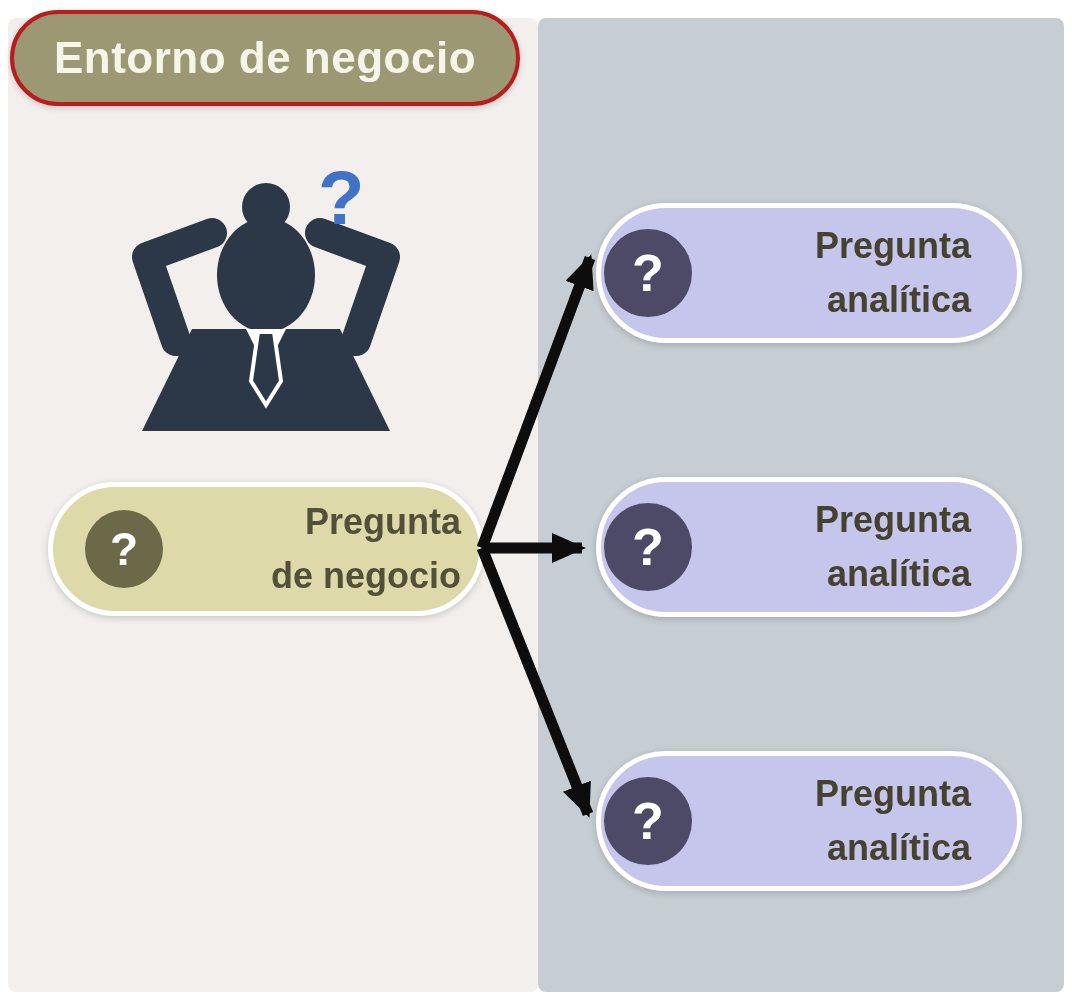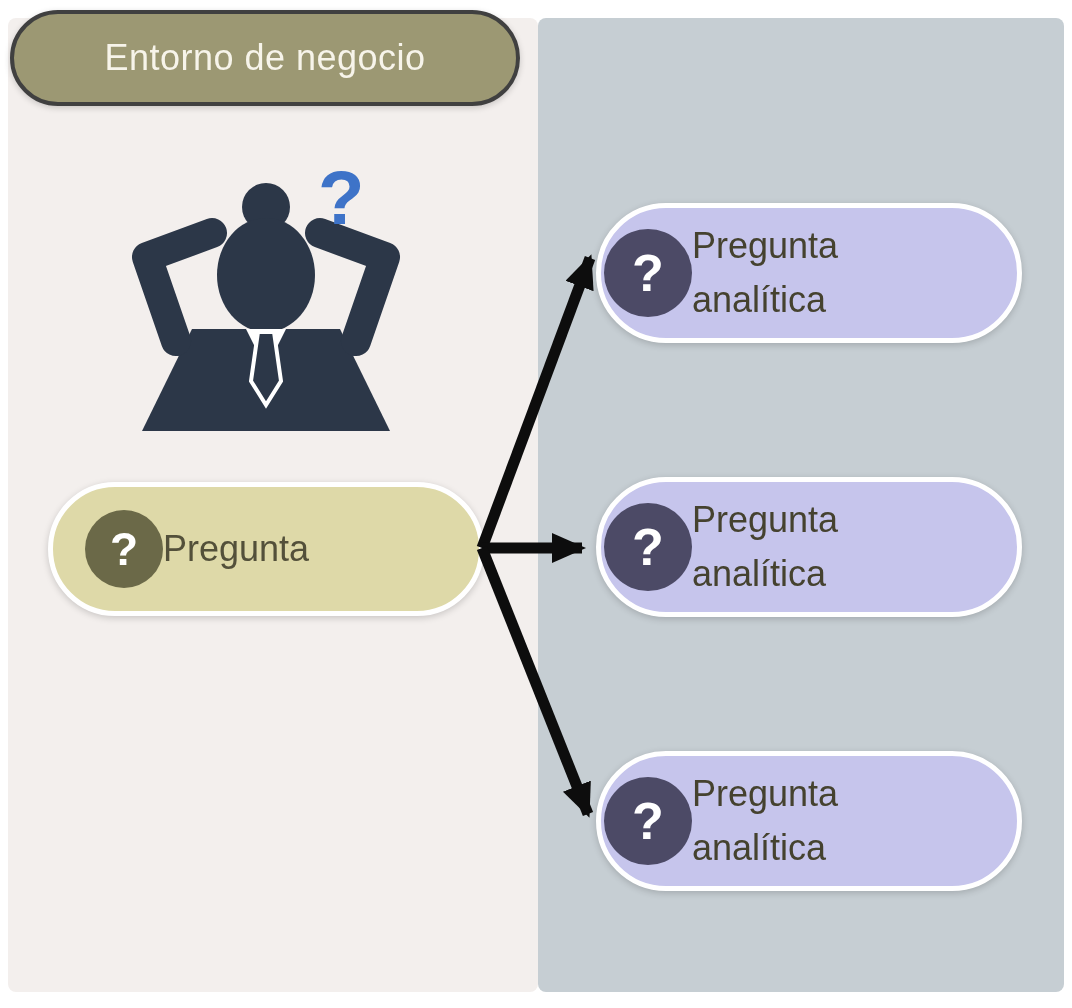--- a/index.html
+++ b/index.html
@@ -5,23 +5,23 @@
   html,body{margin:0;padding:0;background:#ffffff;}
   .stage{
     position:relative;width:1072px;height:1008px;background:#ffffff;overflow:hidden;
     font-family:"Liberation Sans", sans-serif;
   }
   .panel{position:absolute;top:18px;height:974px;border-radius:8px;}
   .panel-left{left:8px;width:530px;background:#f3efed;}
   .panel-right{left:538px;width:526px;background:#c6ced3;}
   .header-pill{
     position:absolute;top:10px;height:96px;border-radius:52px;
-    border:4px solid #404040;box-sizing:border-box;
+    border:4px solid #b91c1c;box-sizing:border-box;
     display:flex;align-items:center;justify-content:center;
-    font-size:36px;font-weight:400;letter-spacing:0.5px;
+    font-size:44px;font-weight:700;letter-spacing:0.5px;
     box-shadow:0 2px 6px rgba(0,0,0,0.18);
   }
   .header-left{left:10px;width:510px;background:#9c9873;color:#f7f4ea;}
   .header-right{left:542px;width:522px;background:#807e9c;color:#f2f1f6;}
   .person{position:absolute;left:130px;top:183px;width:272px;height:250px;}
   .blue-qmark{
     position:absolute;left:318px;top:160px;
     font-size:76px;font-weight:700;color:#3e73c8;line-height:1;
   }
   .qbox{
@@ -38,21 +38,21 @@
     background:#c6c5ec;
   }
   .qbox-a1{top:203px;} .qbox-a2{top:477px;} .qbox-a3{top:751px;}
   .qcircle{
     border-radius:50%;display:flex;align-items:center;justify-content:center;
     color:#ffffff;font-weight:700;flex:0 0 auto;
   }
   .qcircle-business{width:78px;height:78px;background:#6b6948;font-size:46px;margin-left:32px;}
   .qcircle-analytic{width:88px;height:88px;background:#4c4a66;font-size:52px;margin-left:3px;}
   .qtext{
-    flex:1 1 auto;text-align:left;font-weight:400;line-height:1.5;
+    flex:1 1 auto;text-align:right;font-weight:700;line-height:1.5;
   }
   .qtext-business{font-size:36px;color:#53503a;padding-right:18px;}
   .qtext-analytic{font-size:36px;color:#45422f;padding-right:46px;}
   .qtext span{display:block;}
   .arrows{position:absolute;left:0;top:0;width:1072px;height:1008px;pointer-events:none;}
 </style>
 </head>
 <body>
 
 <div class="stage">
@@ -79,20 +79,21 @@
   </svg>
 
   <div class="blue-qmark">?</div>
 
   <div class="qbox qbox-business">
     <div class="qcircle qcircle-business">
       <span>?</span>
     </div>
     <div class="qtext qtext-business">
       <span>Pregunta</span>
+      <span>de negocio</span>
     </div>
   </div>
 
   <div class="qbox qbox-analytic qbox-a1">
     <div class="qcircle qcircle-analytic">
       <span>?</span>
     </div>
     <div class="qtext qtext-analytic">
       <span>Pregunta</span>
       <span>analítica</span>

